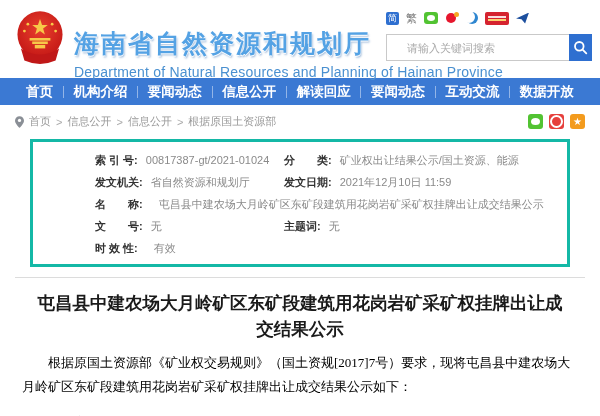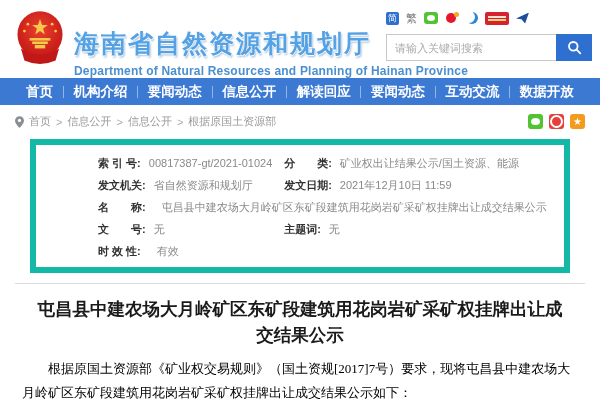--- a/index.html
+++ b/index.html
@@ -5,21 +5,21 @@
   * { margin:0; padding:0; box-sizing:border-box; }
   html,body { width:600px; height:416px; overflow:hidden; background:#fff;
     font-family:"Liberation Sans","DejaVu Sans",sans-serif; }
 
   
   .header { position:relative; height:78px; background:#fff; }
   .emblem { position:absolute; left:14px; top:10px; width:52px; height:56px; }
   .title-block { position:absolute; left:74px; top:27px; }
   .site-title { font-size:25px; font-weight:bold; color:#54a2e4; letter-spacing:2px;
     text-shadow:0 1px 0 #fff,0 0 2px rgba(255,255,255,.9),1px 2px 2px rgba(40,100,170,.45); }
-  .site-subtitle { font-size:12px; color:#4a90d0; margin-top:4px; letter-spacing:.2px; white-space:nowrap;font-weight:bold; }
+  .site-subtitle { font-size:14px; color:#4a90d0; margin-top:4px; letter-spacing:.2px; white-space:nowrap; }
 
   .header-right { position:absolute; right:6px; top:11px; width:208px; }
   .quick-icons { display:flex; align-items:center; gap:7px; height:14px; }
   .lang-simp { width:13px; height:13px; background:#2e6fd0; color:#fff; font-size:9px;
     display:flex; align-items:center; justify-content:center; border-radius:2px; cursor:pointer; }
   .lang-trad { color:#777; font-size:11px; cursor:pointer; }
   .mini { width:14px; height:12px; border-radius:3px; position:relative; cursor:pointer; }
   .mini-wechat { background:#52c332; }
   .mini-wechat::after { content:""; position:absolute; left:3px; top:3px; width:8px; height:6px;
     background:#fff; border-radius:50%; }
@@ -31,21 +31,21 @@
   .mini-moon { width:12px; height:12px; border-radius:50%;
     box-shadow:inset -3px -1px 0 0 #2e86d0; background:transparent; }
   .mini-redbadge { width:24px; height:13px; background:#d5232f; border-radius:2px; }
   .mini-redbadge::after { content:""; position:absolute; left:3px; top:4px; width:18px; height:2px;
     background:rgba(255,255,255,.85); box-shadow:0 3px 0 rgba(255,230,120,.9); }
   .mini-plane { width:13px; height:11px; background:#1d4f9e; border-radius:0;
     clip-path:polygon(0% 55%, 100% 0%, 70% 100%, 42% 62%); }
 
   .search-row { display:flex; margin-top:9px; height:27px; width:206px; }
   .search-input { flex:1; border:1px solid #c9c9c9; border-right:none; font-size:11px;
-    padding:0 8px; color:#555; outline:none; }
+    padding:0 20px; color:#555; outline:none; }
   .search-input::placeholder { color:#aaa; }
   .search-btn { width:36px; background:#2e6fd0; border:none; cursor:pointer;
     display:flex; align-items:center; justify-content:center; }
 
   
   .nav { height:27px; background:#3b79d3; display:flex; align-items:center;
     justify-content:space-between; padding:0 26px; }
   .nav-item { color:#fff; font-size:13.5px; font-weight:bold; cursor:pointer; white-space:nowrap; }
   .nav-div { width:1px; height:12px; background:rgba(255,255,255,.45); }
 
@@ -59,21 +59,21 @@
   .share { width:15px; height:15px; border-radius:3px; position:relative; cursor:pointer;
     display:flex; align-items:center; justify-content:center; }
   .share-wechat { background:#52c332; }
   .share-wechat::after { content:""; width:9px; height:7px; background:#fff; border-radius:50%; }
   .share-weibo { background:#e6403c; }
   .share-weibo::after { content:""; width:9px; height:9px; border:2px solid #fff;
     border-radius:50%; }
   .share-star { background:#f39b1d; color:#fff; font-size:10px; line-height:1; }
 
   
-  .meta-box { margin:1px 30px 0; border:6px solid #14b8a6; padding:7px 0 5px; font-size:11px; }
+  .meta-box { margin:1px 30px 0; border:3px solid #14b8a6; padding:7px 0 5px; font-size:11px; }
   .meta-row { display:flex; padding:3.5px 0; }
   .meta-field { display:flex; align-items:baseline; }
   .meta-field.c1 { width:47%; padding-left:62px; }
   .meta-field.c2 { flex:1; }
   .meta-field.full { width:100%; padding-left:62px;gap:8px; }
   .lbl { font-weight:bold; color:#333; margin-right:8px; white-space:pre; }
   .val { color:#8a8a8a; }
 
   .rule { margin:10px 15px 0; border-top:1px solid #dcdcdc; }
 

